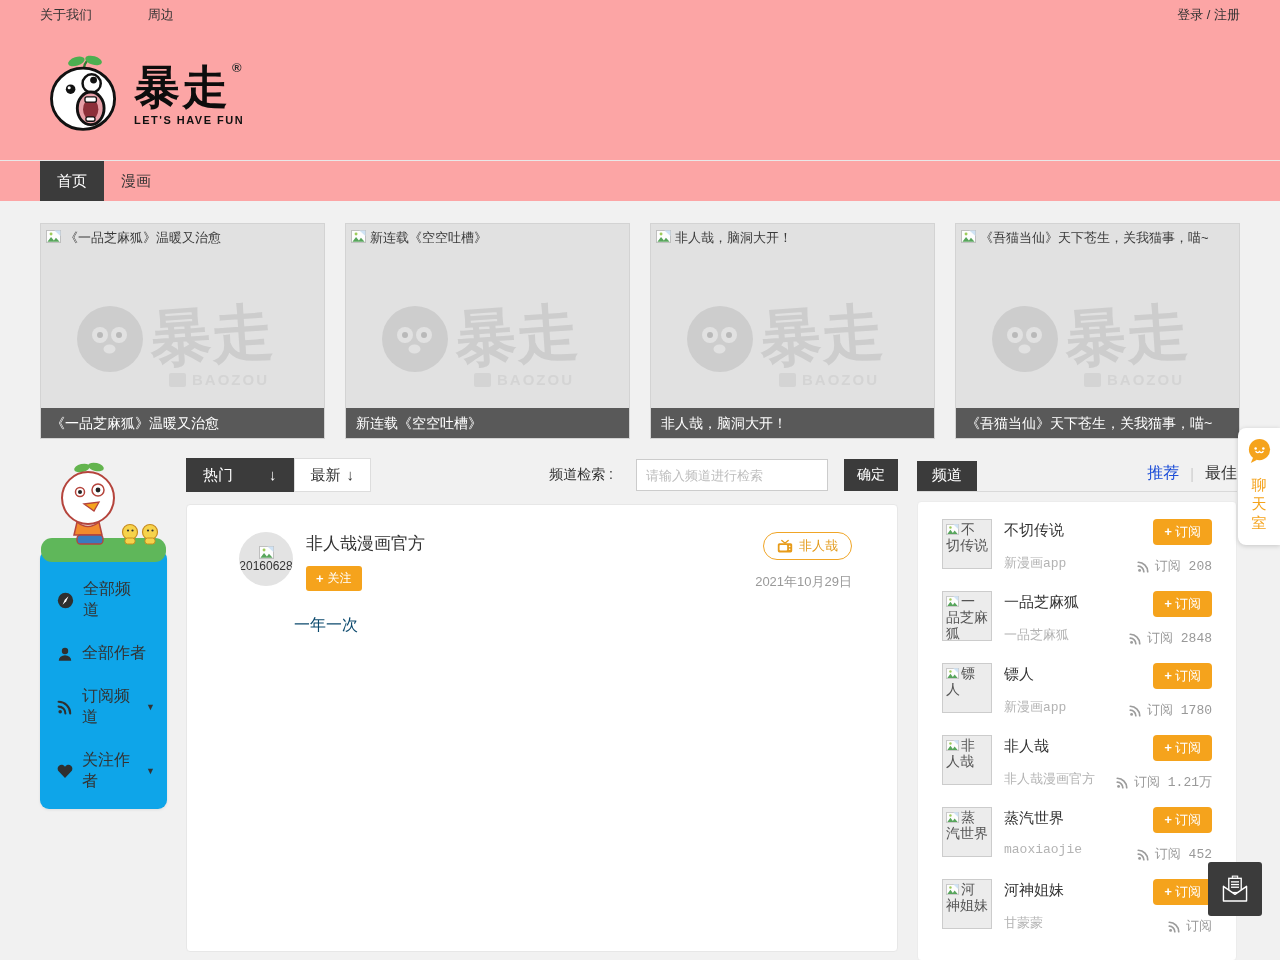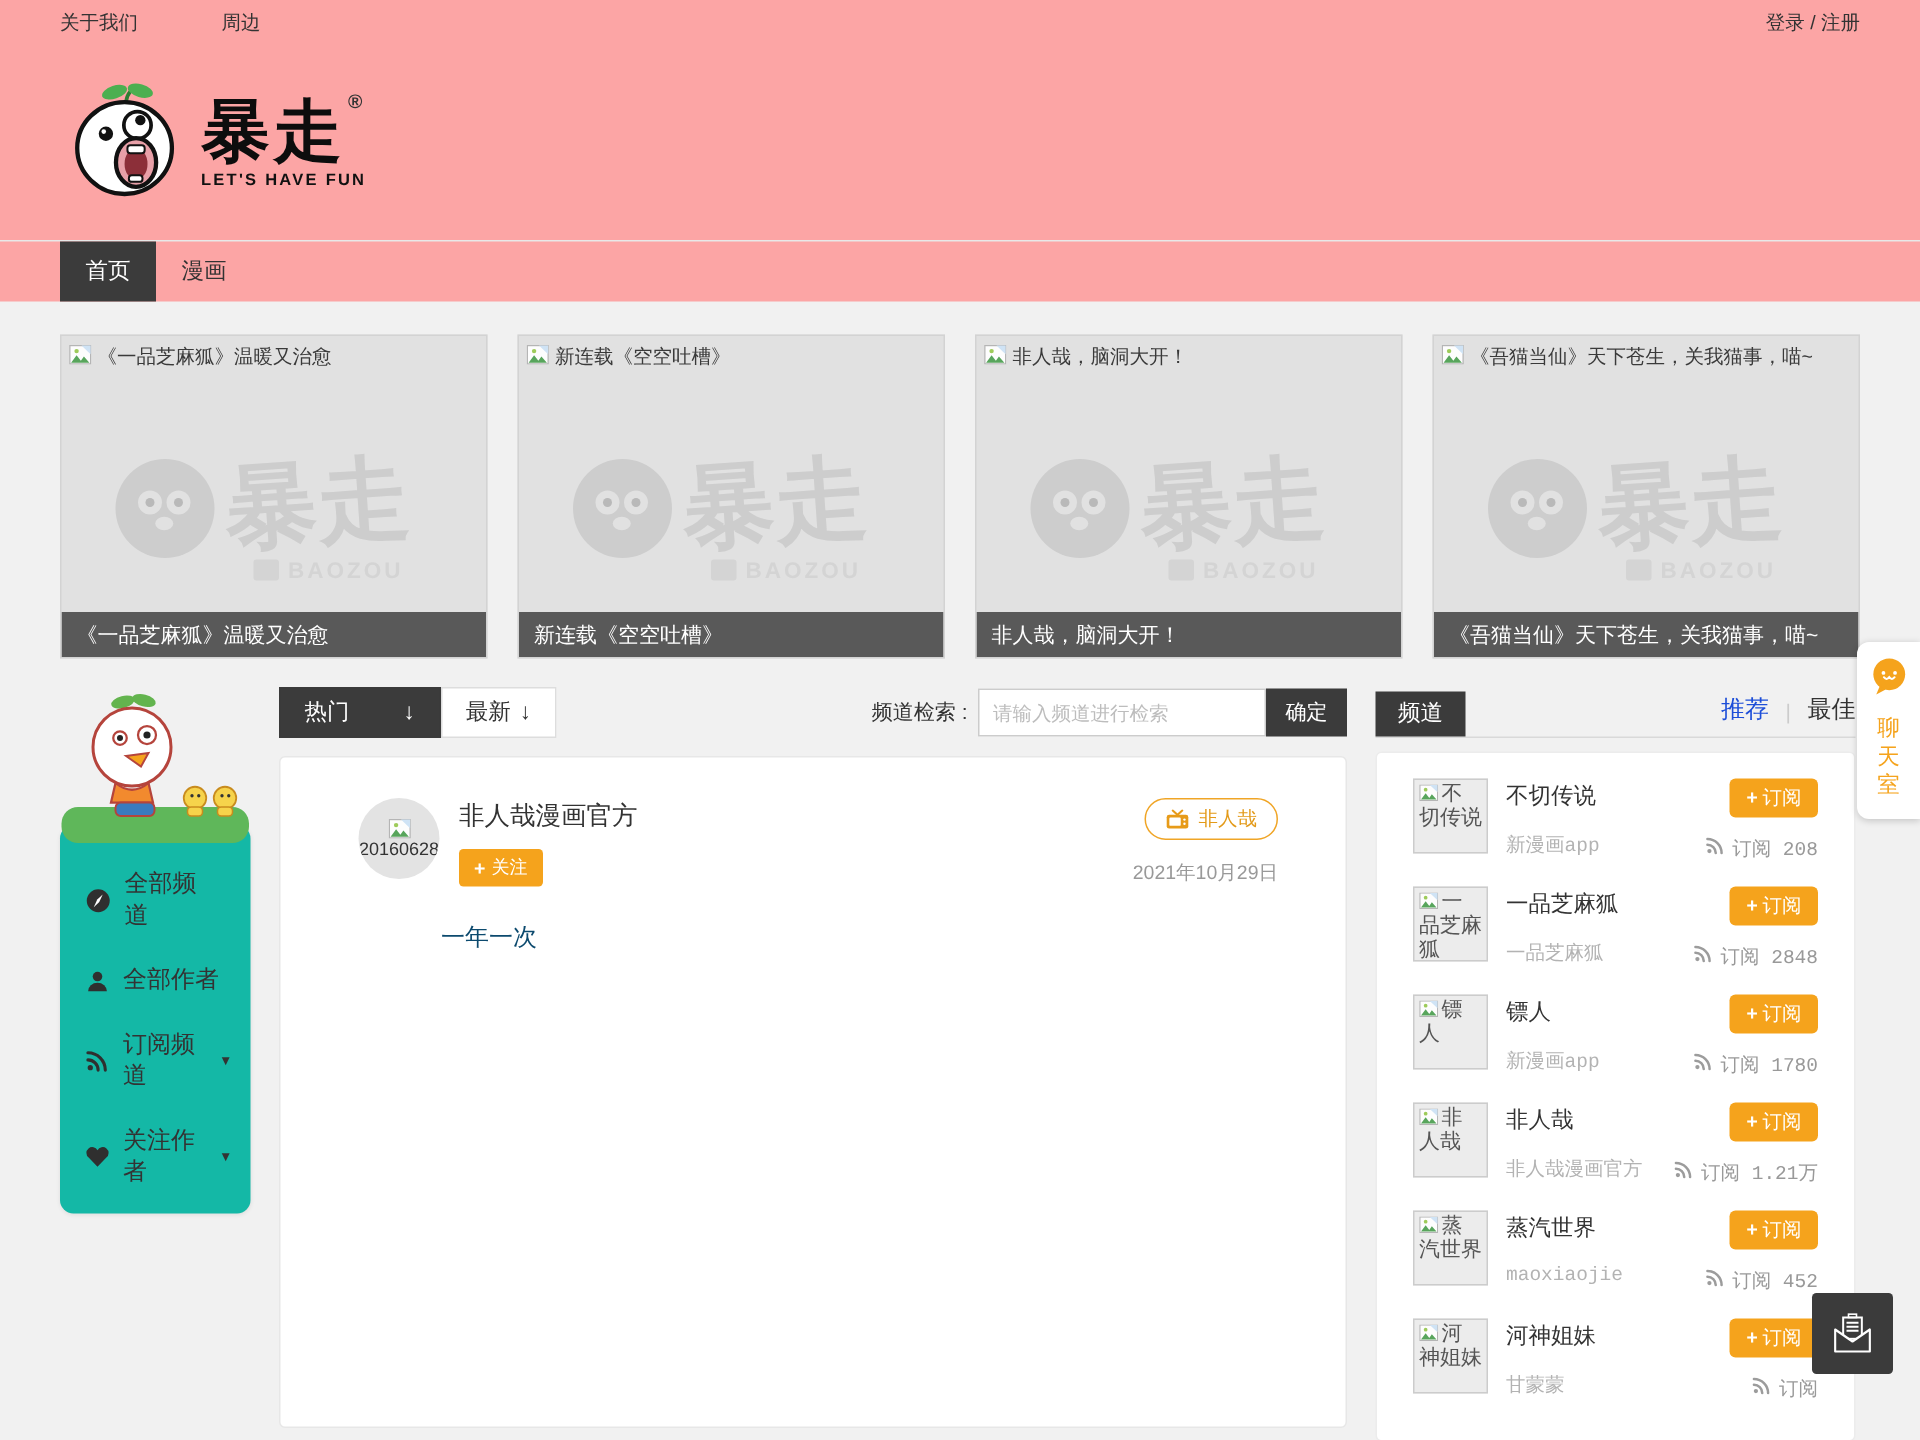--- a/index.html
+++ b/index.html
@@ -36,31 +36,31 @@
   .caption { position:absolute; left:0; right:0; bottom:0; z-index:3; height:30px; line-height:30px; background:rgba(77,77,77,.92); color:#fff; font-size:14px; padding:0 10px; white-space:nowrap; overflow:hidden; }
 
   
   .main { display:flex; gap:19px; margin:19px 41px 0 40px; align-items:flex-start; }
   .col-left  { width:127px; flex:none; }
   .col-center{ width:712px; flex:none; }
   .col-right { width:320px; flex:none; }
 
   
   .mascot { position:relative; z-index:2; display:block; }
-  .menu-card { background:#14b8a6; border-radius:9px; margin-top:-16px; padding:18px 0 6px; box-shadow:0 1px 3px rgba(0,0,0,.08); }
+  .menu-card { background:#0ea5e9; border-radius:9px; margin-top:-16px; padding:18px 0 6px; box-shadow:0 1px 3px rgba(0,0,0,.08); }
   .menu-item { display:flex; align-items:center; gap:9px; padding:11px 12px 11px 17px; font-size:16px; color:#333; cursor:pointer; }
   .menu-item .mi-icon { flex:none; display:flex; }
   .menu-caret { margin-left:auto; font-size:9px; color:#333; }
 
   
   .toolbar { display:flex; align-items:center; }
   .sort-btn { height:34px; line-height:32px; padding:0 16px; font-size:15px; border:1px solid #ddd; background:#fff; color:#333; display:flex; align-items:center; gap:6px; cursor:pointer; }
   .sort-btn.active { background:#3b3b3b; border-color:#3b3b3b; color:#fff;gap:36px; }
   .sort-arrow { font-weight:bold; font-size:15px; }
-  .search-group { margin-left:auto; display:flex; align-items:center; }
+  .search-group { margin-left:auto; display:flex; align-items:center;gap:16px; }
   .search-label { font-size:14px; color:#333; margin-right:7px; }
   .search-input { width:192px; height:32px; border:1px solid #ccc; background:#fff; padding:0 9px; font-size:13px; color:#333; outline:none; font-family:inherit; }
   .search-input::placeholder { color:#bdbdbd; }
   .search-submit { height:32px; padding:0 13px; background:#3b3b3b; color:#fff; font-size:14px; border:none; cursor:pointer; font-family:inherit; }
 
   .feed-card { background:#fff; border:1px solid #e7e7e7; border-radius:4px; margin-top:12px; height:448px; padding:27px 45px 0 52px; }
   .post-head { display:flex; }
   .avatar { width:54px; height:54px; border-radius:50%; background:#e3e3e3; overflow:hidden; flex:none; display:flex; flex-direction:column; align-items:center; justify-content:center; font-size:12px; color:#333; cursor:pointer; }
   .post-mid { margin-left:13px; }
   .author { font-size:17px; color:#333; cursor:pointer; }
@@ -80,21 +80,21 @@
   .f-best { color:#333; cursor:pointer; }
   .chan-card { background:#fff; border:1px solid #ececec; border-radius:4px; margin-top:9px; padding:9px 12px; height:460px; overflow:hidden; }
   .chan-row { display:flex; padding:8px 12px;font-family:Liberation Mono, monospace; }
   .thumb { width:50px; height:50px; border:1px solid #ccc; background:#ececec; overflow:hidden; font-size:14px; color:#555; line-height:16px; padding:2px 3px; flex:none; cursor:pointer; }
   .thumb svg { vertical-align:-1px; margin-right:2px; }
   .chan-mid { margin-left:12px; flex:1; min-width:0; }
   .chan-name { font-size:15px; color:#333; margin-top:2px; white-space:nowrap; cursor:pointer; }
   .chan-sub { font-size:13px; color:#b3b3b3; margin-top:14px; white-space:nowrap; overflow:hidden; }
   .chan-right { flex:none; display:flex; flex-direction:column; align-items:flex-end; width:92px; }
   .sub-btn { background:#f5a31c; color:#fff; font-size:13px; border-radius:4px; padding:4px 11px; display:inline-flex; align-items:center; gap:3px; cursor:pointer; }
-  .sub-count { margin-top:12px; display:flex; align-items:flex-start; gap:5px; color:#999; font-size:13px; white-space:nowrap; }
+  .sub-count { margin-top:12px; display:flex; align-items:center; gap:5px; color:#999; font-size:13px; white-space:nowrap; }
 
   
   .chat-widget { position:absolute; top:428px; right:0; width:42px; background:#fff; border-radius:8px 0 0 8px; box-shadow:0 1px 5px rgba(0,0,0,.18); padding:9px 0 13px; text-align:center; cursor:pointer; z-index:10; }
   .chat-label { color:#f5a31c; font-size:15px; line-height:19px; width:16px; margin:6px auto 0; word-break:break-all; }
   .mail-btn { position:absolute; top:862px; right:18px; width:54px; height:54px; background:#3b3b3b; border-radius:3px; display:flex; align-items:center; justify-content:center; cursor:pointer; z-index:9; }
 </style>
 </head>
 <body>
 
 <div class="site-head">

